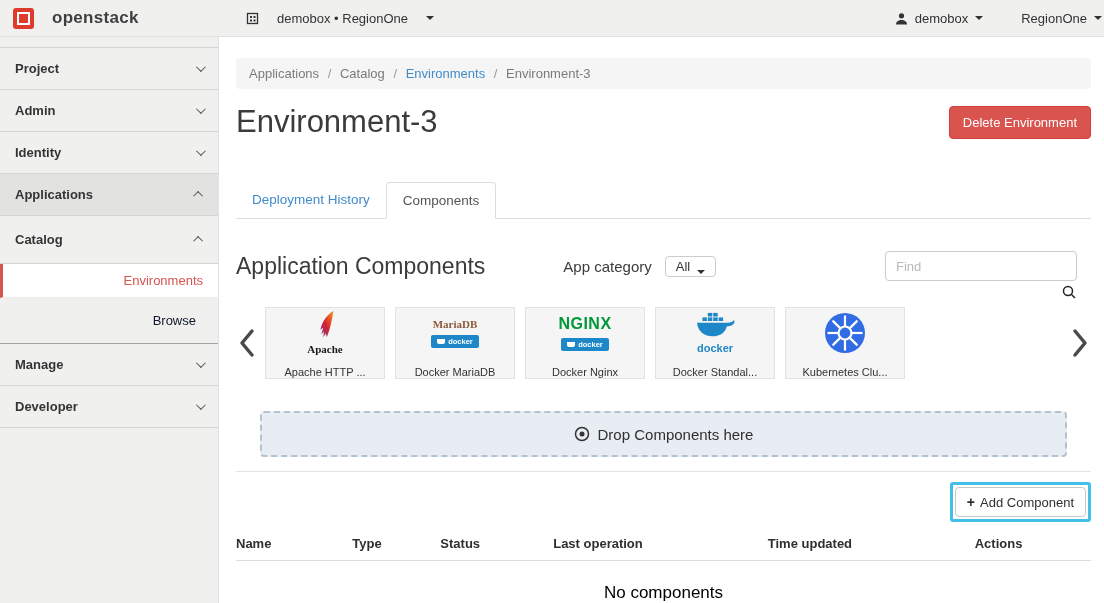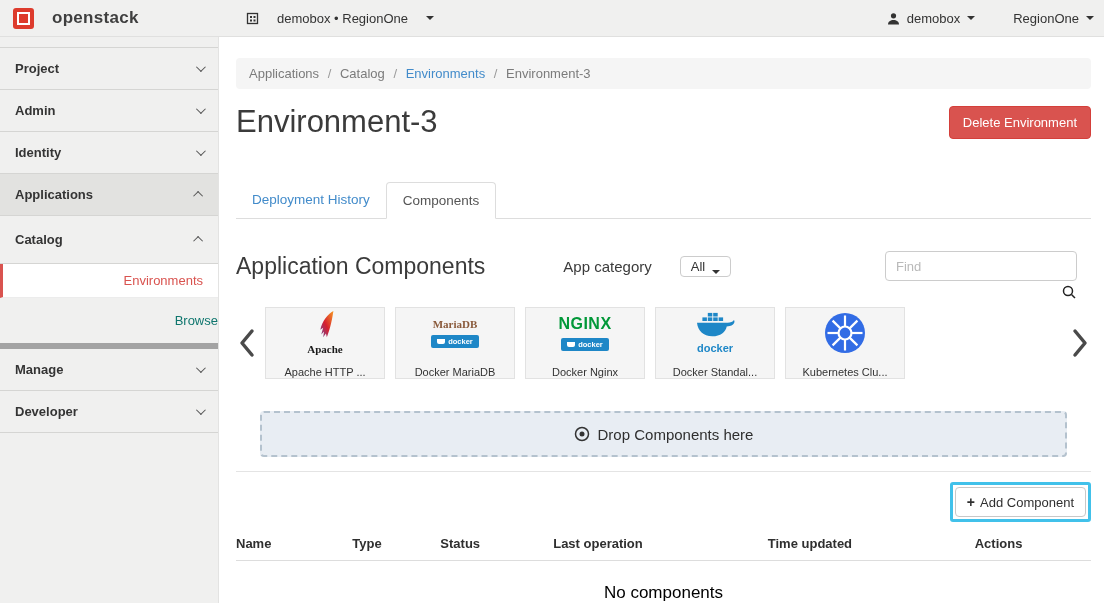--- a/index.html
+++ b/index.html
@@ -6,52 +6,52 @@
   body{width:1104px;height:603px;font-family:"Liberation Sans",sans-serif;font-size:13px;color:#333;background:#fff}
   .app{position:relative;width:1104px;height:603px;overflow:hidden;background:#fff}
 
   
   .topbar{position:absolute;top:0;left:0;right:0;height:37px;background:#f0f0ef;border-bottom:1px solid #e0e0df;display:flex;align-items:center}
   .brand{width:219px;flex:0 0 219px;display:flex;align-items:center;gap:18px;padding-left:13px;cursor:pointer}
   .logo-mark{width:21px;height:21px;background:#dd3b2c;border-radius:3px;display:grid;place-items:center}
   .logo-mark::after{content:"";width:9px;height:9px;border:2.5px solid #fff}
   .brand-name{font-size:17px;font-weight:bold;color:#3f3f3f;letter-spacing:.3px}
   .context{display:flex;align-items:center;gap:18px;margin-left:27px;cursor:pointer}
-  .top-right{margin-left:auto;display:flex;align-items:flex-end;gap:38px;padding-right:10px}
+  .top-right{margin-left:auto;display:flex;align-items:flex-end;gap:38px;padding-right:2px}
   .top-item{display:flex;align-items:center;gap:7px;cursor:pointer}
   .caret{width:0;height:0;border-left:4px solid transparent;border-right:4px solid transparent;border-top:4px solid #333;display:inline-block}
 
   
   .sidebar{position:absolute;top:37px;left:0;bottom:0;width:219px;background:#f0f0ef;border-right:1px solid #e3e3e2}
   .sidenav{margin-top:10px;border-top:1px solid #d5d5d3}
   .nav-item{display:flex;align-items:center;justify-content:space-between;padding:13px 15px;border-bottom:1px solid #d5d5d3;font-weight:bold;color:#343434;cursor:pointer;font-size:13px}
   .nav-item.open{background:#e2e2e0}
   .nav-item.tall{padding:16px 15px}
   .chev{width:7px;height:7px;border-right:1.6px solid #555;border-bottom:1.6px solid #555;flex:0 0 auto}
   .chev.down{transform:rotate(45deg) translateY(-2px)}
   .chev.up{transform:rotate(-135deg) translateY(-2px)}
-  .leaf{padding:15px 0;text-align:right;color:#0f766e;border-bottom:6px solid #a3a3a3;cursor:pointer;font-size:13px}
+  .leaf{padding:15px 22px;text-align:right;color:#0f172a;border-bottom:1px solid #a3a3a3;cursor:pointer;font-size:13px}
   .leaf.active{background:#fff;border-left:3px solid #d9534f;color:#d9534f;padding:9px 15px;border-bottom:1px solid #ececec}
 
   
   .main{position:absolute;left:219px;top:37px;right:0;bottom:0;background:#fff;padding:21px 13px 0 17px;overflow:hidden}
   .breadcrumb{background:#f5f5f5;border-radius:4px;padding:8px 13px;color:#7b7b7b;font-size:13px}
   .breadcrumb .bc-link{color:#428bca;cursor:pointer}
   .bc-sep{margin:0 5px;color:#9a9a9a}
   .title-row{margin-top:15px;display:flex;align-items:center;justify-content:space-between}
   h1{font-size:31px;font-weight:400;color:#3b3b3b}
   .btn-danger{background:#d9534f;border:1px solid #d43f3a;color:#fff;font-size:13px;padding:8px 13px;border-radius:4px;cursor:pointer;font-family:inherit}
   .tabs{margin-top:42px;display:flex;border-bottom:1px solid #ddd}
   .tab{padding:10px 16px;font-size:13.5px;color:#428bca;cursor:pointer;margin-bottom:-1px}
   .tab.active{background:#fff;border:1px solid #ddd;border-bottom-color:#fff;border-radius:4px 4px 0 0;color:#555}
 
   .section-head{margin-top:32px;display:flex;align-items:center}
   h2{font-size:23px;font-weight:400;color:#3b3b3b}
   .cat-label{margin-left:78px;font-size:15px;color:#3b3b3b}
-  .all-btn{margin-left:28px;display:inline-flex;align-items:flex-end;gap:7px;background:#fff;border:1px solid #ccc;border-radius:4px;padding:2px 10px;font-size:13px;color:#333;cursor:pointer;font-family:inherit}
+  .all-btn{margin-left:13px;display:inline-flex;align-items:flex-end;gap:7px;background:#fff;border:1px solid #ccc;border-radius:4px;padding:2px 10px;font-size:13px;color:#333;cursor:pointer;font-family:inherit}
   .search-wrap{margin-left:auto;position:relative;margin-right:14px}
   .find-input{width:192px;height:30px;border:1px solid #ccc;border-radius:4px;padding:0 10px;font-size:13px;font-family:inherit;color:#333}
   .find-input::placeholder{color:#b9b9b9}
   .mag{position:absolute;right:1px;top:34px;cursor:pointer}
 
   .carousel{margin-top:12px;display:flex;align-items:center}
   .arrow{flex:0 0 22px;display:flex;align-items:center;justify-content:center;cursor:pointer;height:100px}
   .cards{display:flex;gap:10px;margin:0 7px;flex:1;overflow:hidden}
   .card{flex:0 0 120px;height:72px;background:#f5f5f5;border:1px solid #e2e2e2;display:flex;flex-direction:column;align-items:center;justify-content:center;gap:8px;cursor:pointer}
   .card-name{font-size:11px;color:#333;max-width:112px;white-space:nowrap;overflow:hidden}

